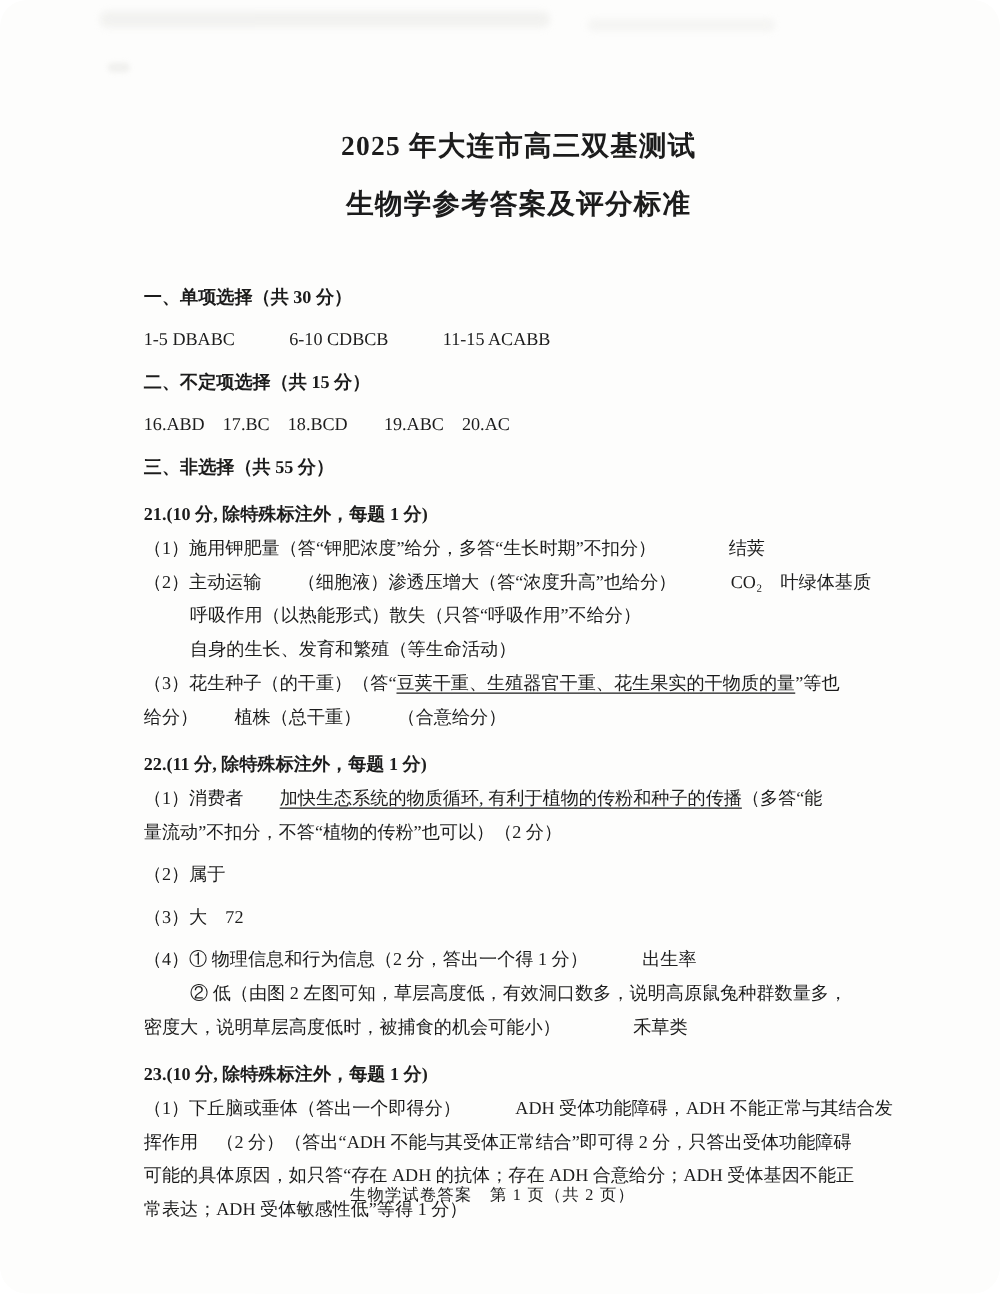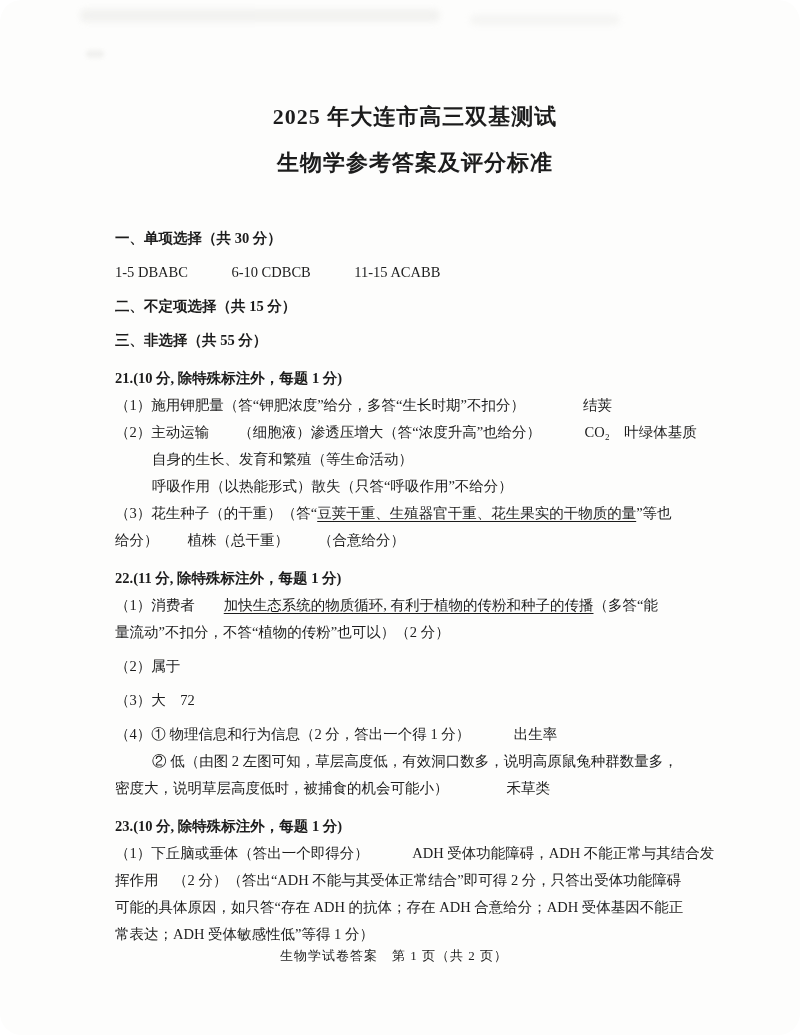--- a/index.html
+++ b/index.html
@@ -59,28 +59,29 @@
   <div class="scan-artifact sa2"></div>
   <div class="scan-artifact sa3"></div>
 
   <div class="doc-title">2025 年大连市高三双基测试</div>
   <div class="doc-title subtitle">生物学参考答案及评分标准</div>
 
   <div class="line heading">一、单项选择（共 30 分）</div>
   <div class="line mt">1-5 DBABC　　　6-10 CDBCB　　　11-15 ACABB</div>
 
   <div class="line heading mt">二、不定项选择（共 15 分）</div>
+  <div class="line mt">16.ABD　17.BC　18.BCD　　19.ABC　20.AC</div>
 
   <div class="line heading mt">三、非选择（共 55 分）</div>
 
   <div class="line heading mtq">21.(10 分, 除特殊标注外，每题 1 分)</div>
   <div class="line">（1）施用钾肥量（答“钾肥浓度”给分，多答“生长时期”不扣分）　　　　结荚</div>
   <div class="line">（2）主动运输　　（细胞液）渗透压增大（答“浓度升高”也给分）　　　CO₂　叶绿体基质</div>
+  <div class="line indent">呼吸作用（以热能形式）散失（只答“呼吸作用”不给分）</div>
   <div class="line indent">自身的生长、发育和繁殖（等生命活动）</div>
-  <div class="line indent">呼吸作用（以热能形式）散失（只答“呼吸作用”不给分）</div>
   <div class="line"><span>（3）花生种子（的干重）（答“</span><span class="u">豆荚干重、生殖器官干重、花生果实的干物质的量</span><span>”等也</span></div>
   <div class="line">给分）　　植株（总干重）　　（合意给分）</div>
 
   <div class="line heading mtq">22.(11 分, 除特殊标注外，每题 1 分)</div>
   <div class="line"><span>（1）消费者　　</span><span class="u">加快生态系统的物质循环, 有利于植物的传粉和种子的传播</span><span>（多答“能</span></div>
   <div class="line">量流动”不扣分，不答“植物的传粉”也可以）（2 分）</div>
   <div class="line mt">（2）属于</div>
   <div class="line mt">（3）大　72</div>
   <div class="line mt">（4）① 物理信息和行为信息（2 分，答出一个得 1 分）　　　出生率</div>
   <div class="line indent">② 低（由图 2 左图可知，草层高度低，有效洞口数多，说明高原鼠兔种群数量多，</div>

